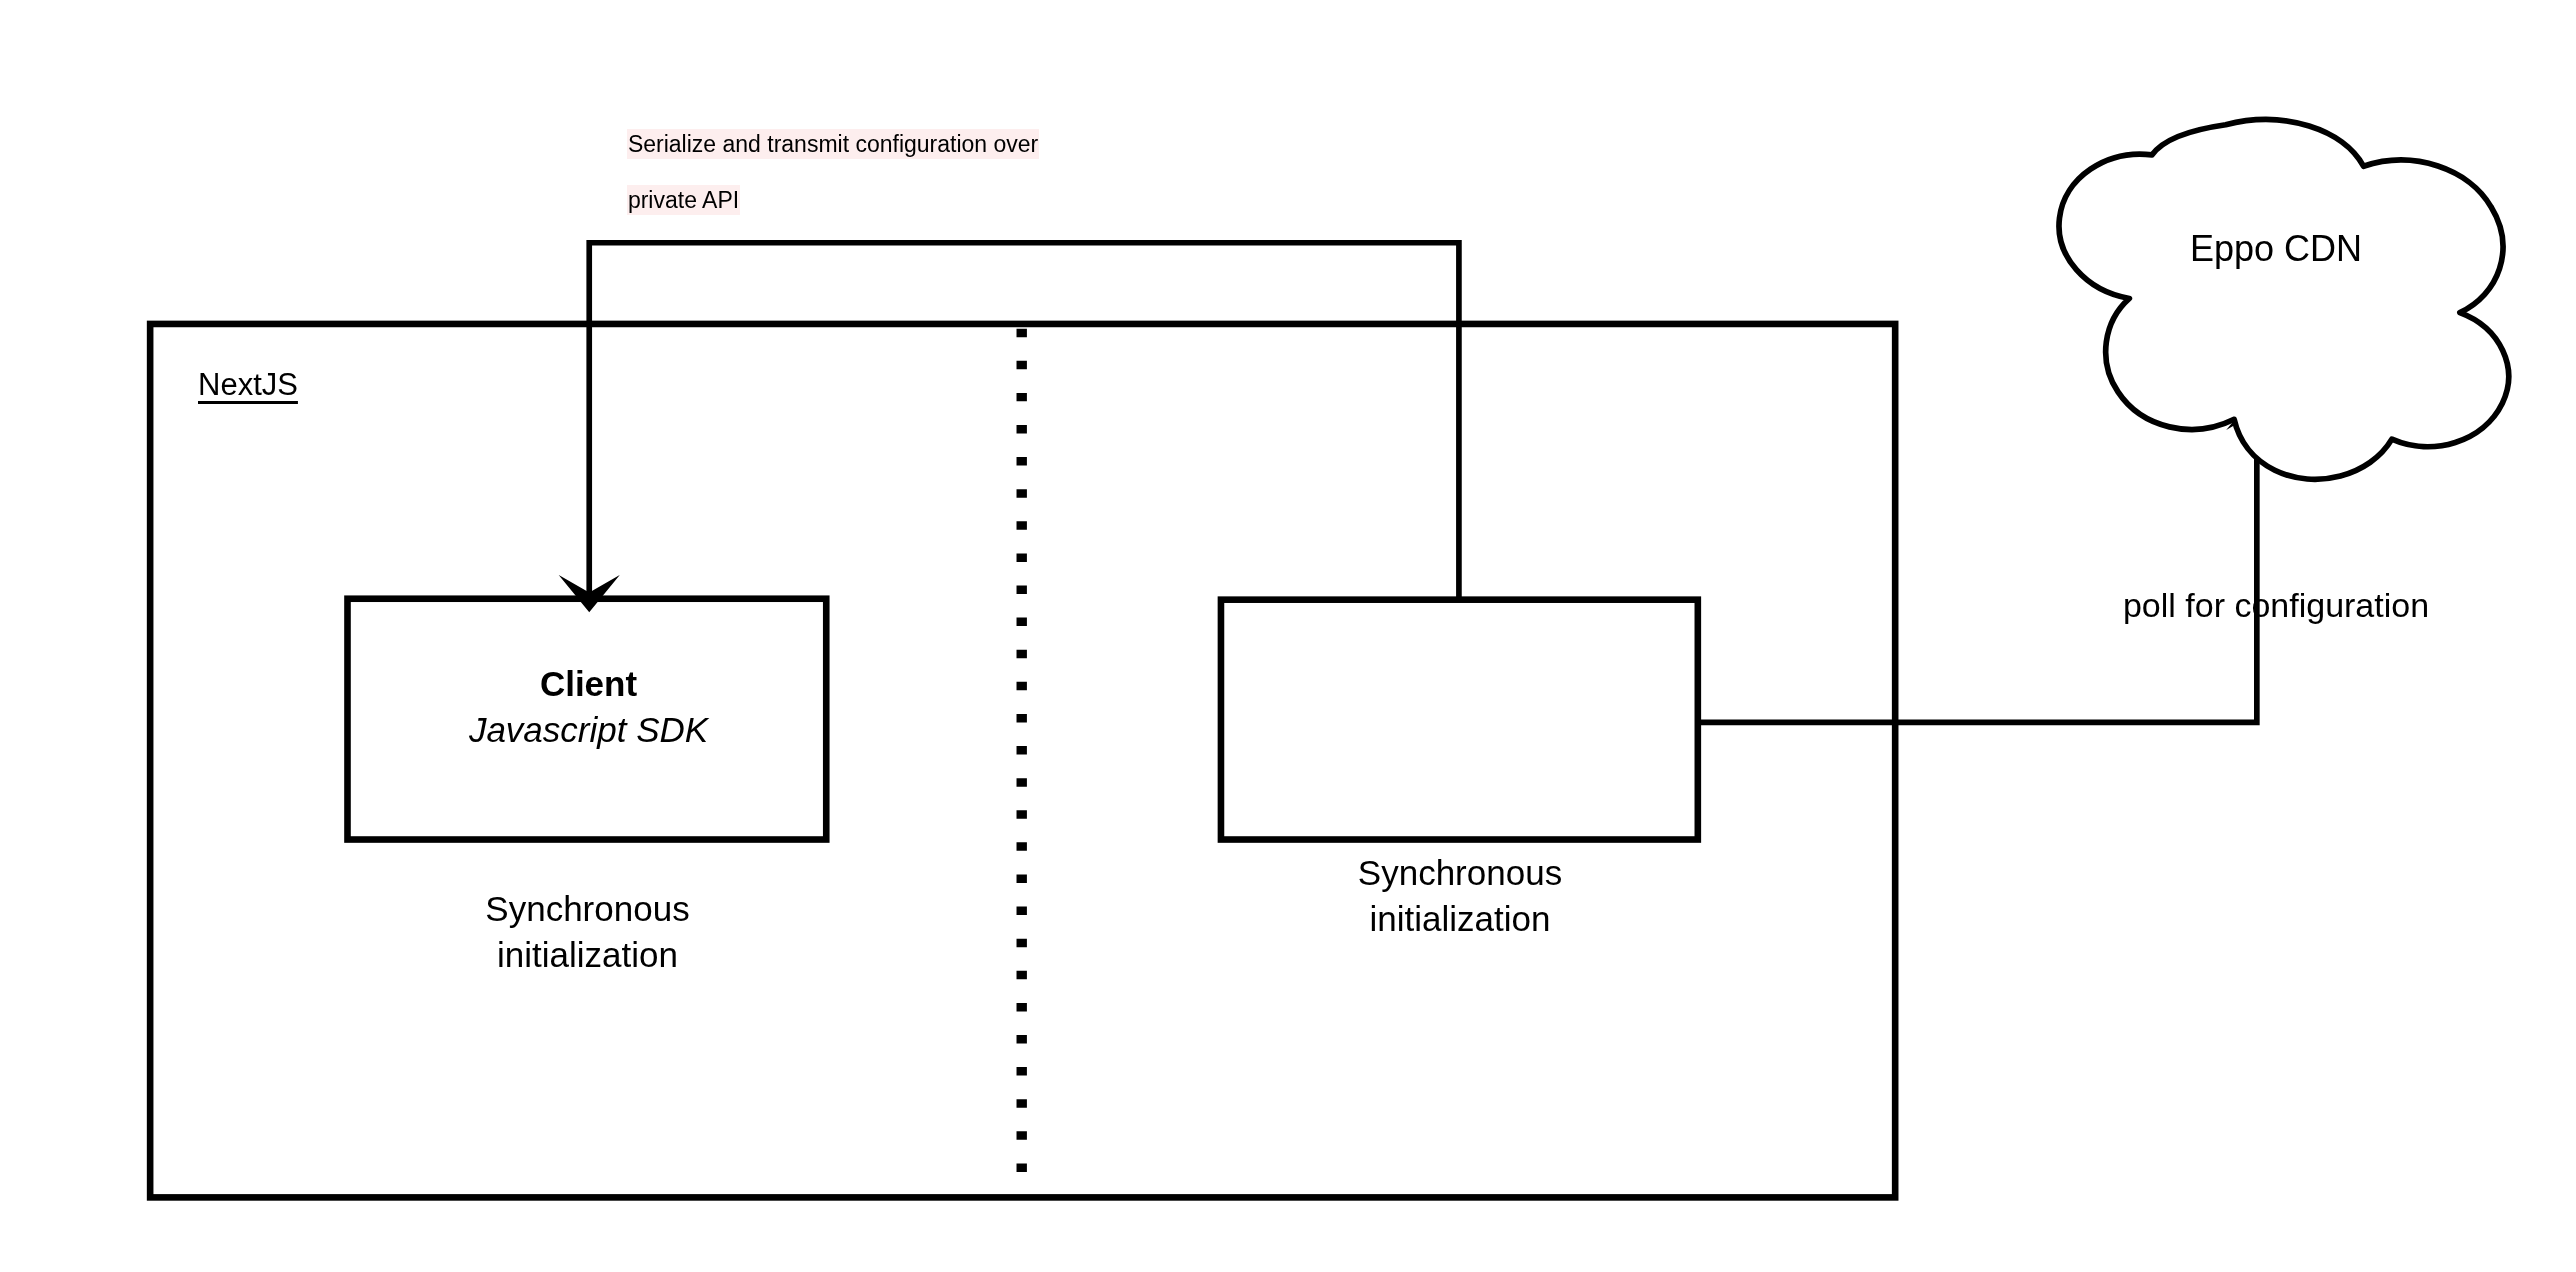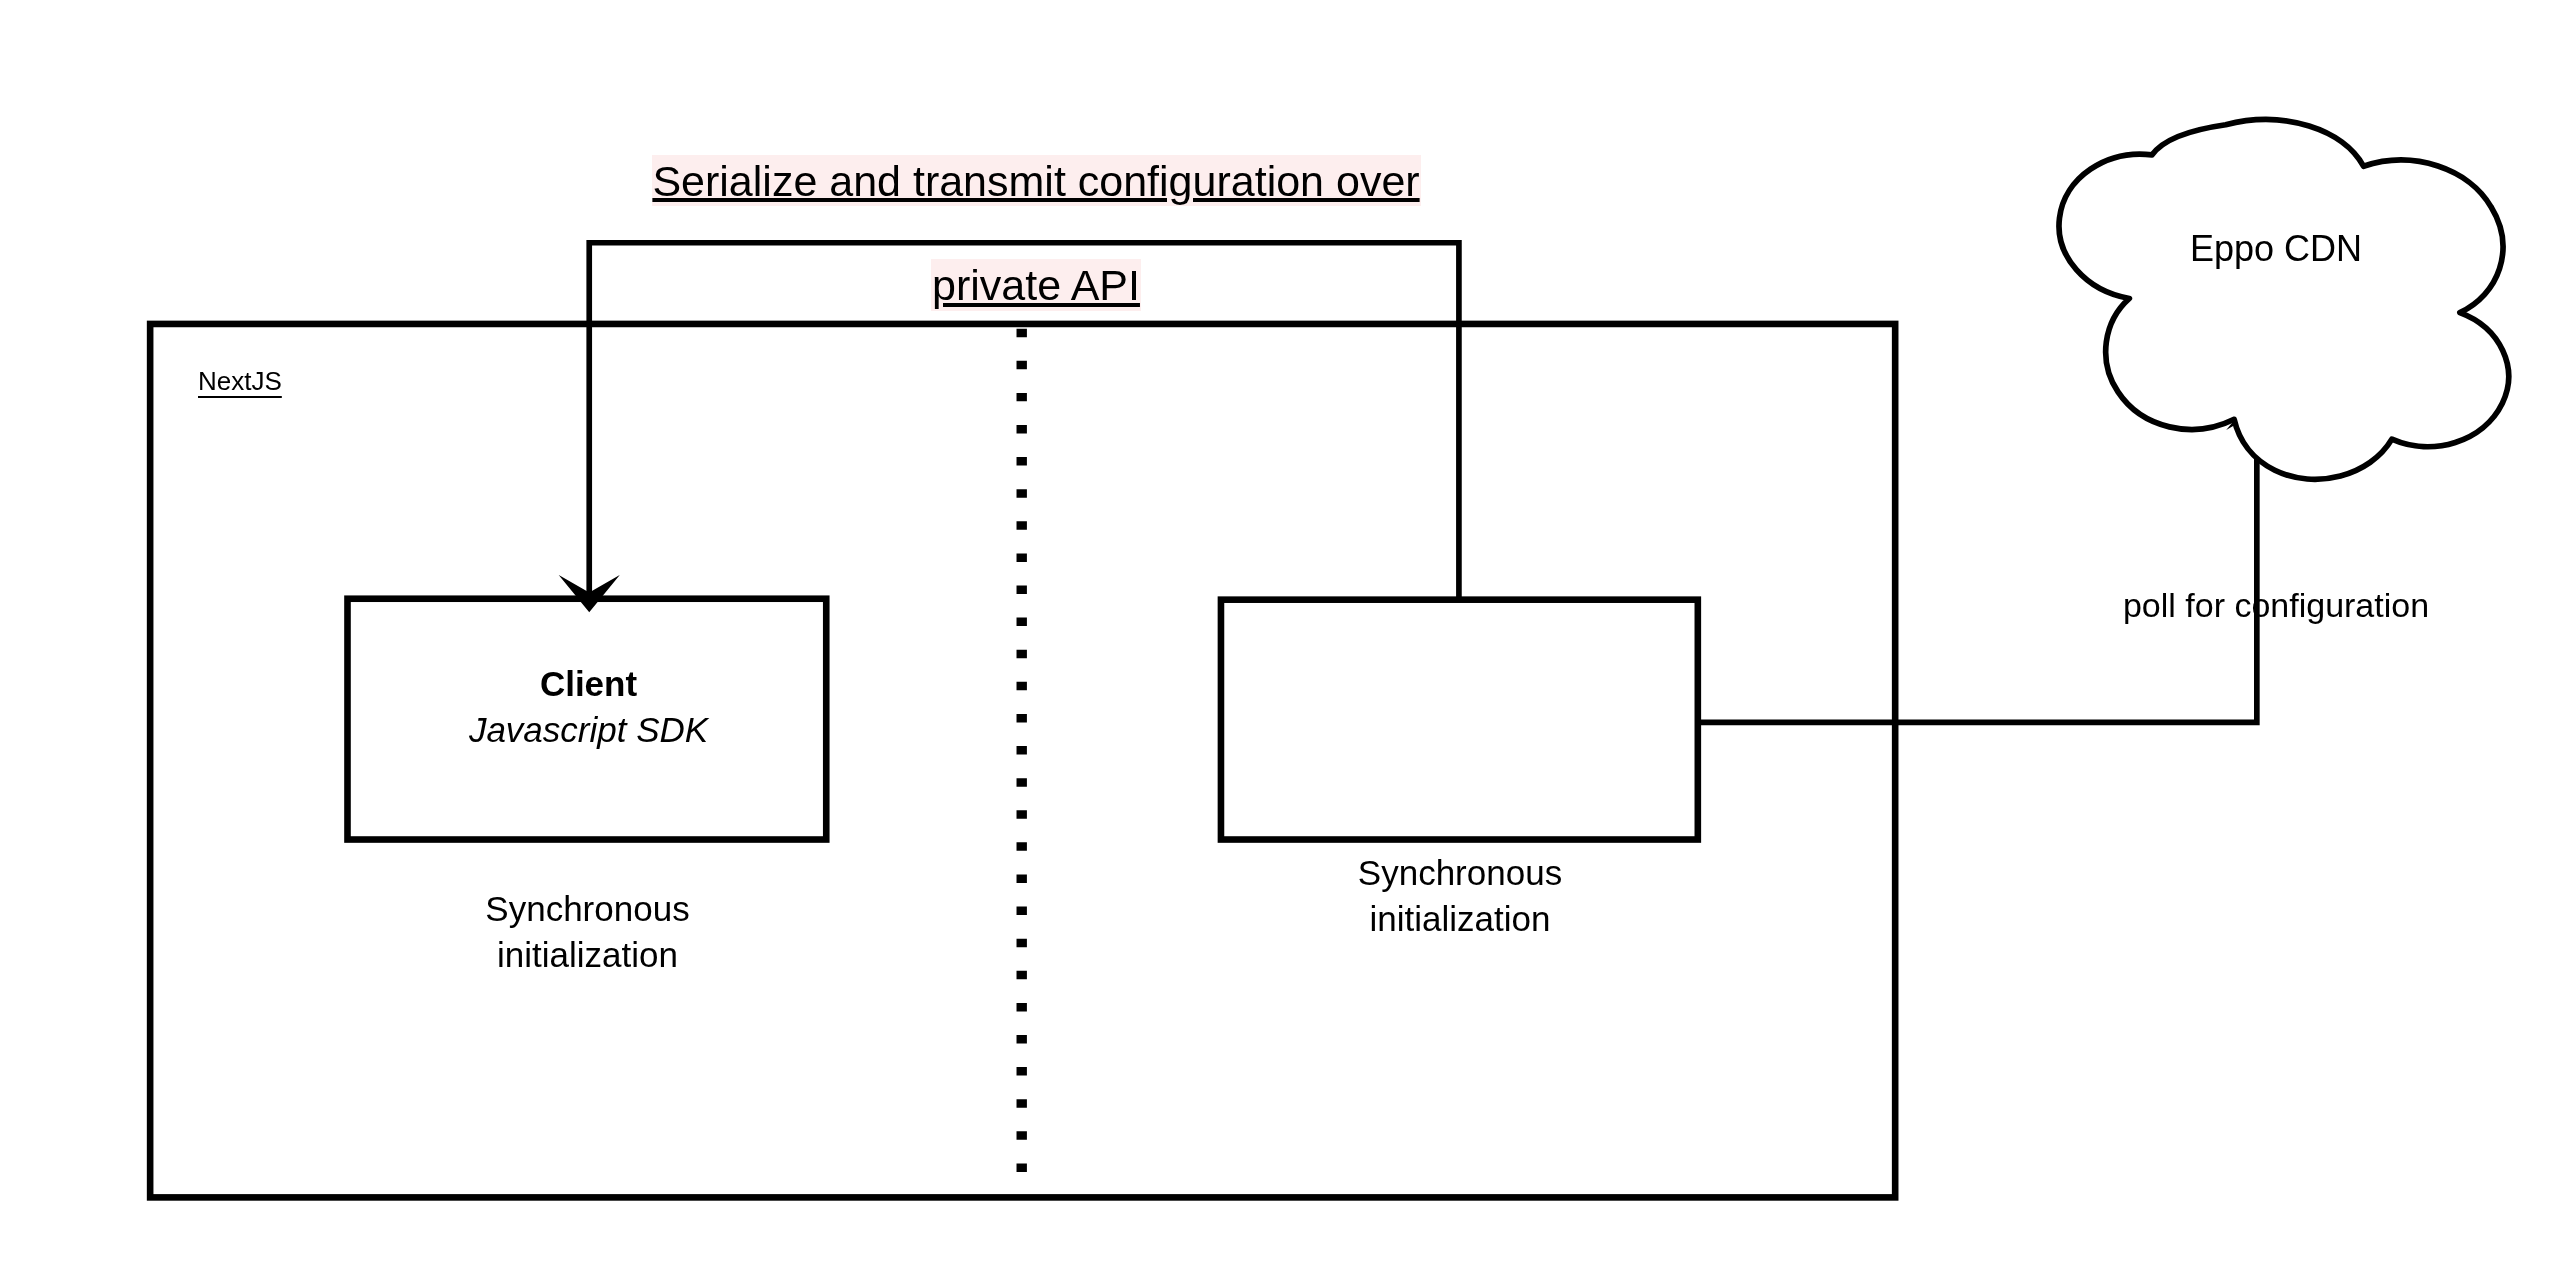--- a/index.html
+++ b/index.html
@@ -30,35 +30,33 @@
   .txt {
     position: absolute;
     line-height: 1.22;
     white-space: pre-line;
   }
 
   #top-label {
     left: 627px;
     top: 102px;
     width: 818px;
-    text-align: center;
-    font-size: 43px;
-    text-decoration: underline;
+    font-size: 23px;
   }
   #top-label span.hl {
     background: #fdeeee;
     box-decoration-break: clone;
     -webkit-box-decoration-break: clone;
     padding: 1.9px 0.9px;
   }
 
   #nextjs-label {
     left: 198px;
     top: 366px;
-    font-size: 26px;
+    font-size: 31px;
     text-decoration: underline;
     text-underline-offset: 5.7px;
   }
 
   .box-text {
     position: absolute;
     text-align: center;
     font-size: 35px;
     line-height: 1.3;
   }

